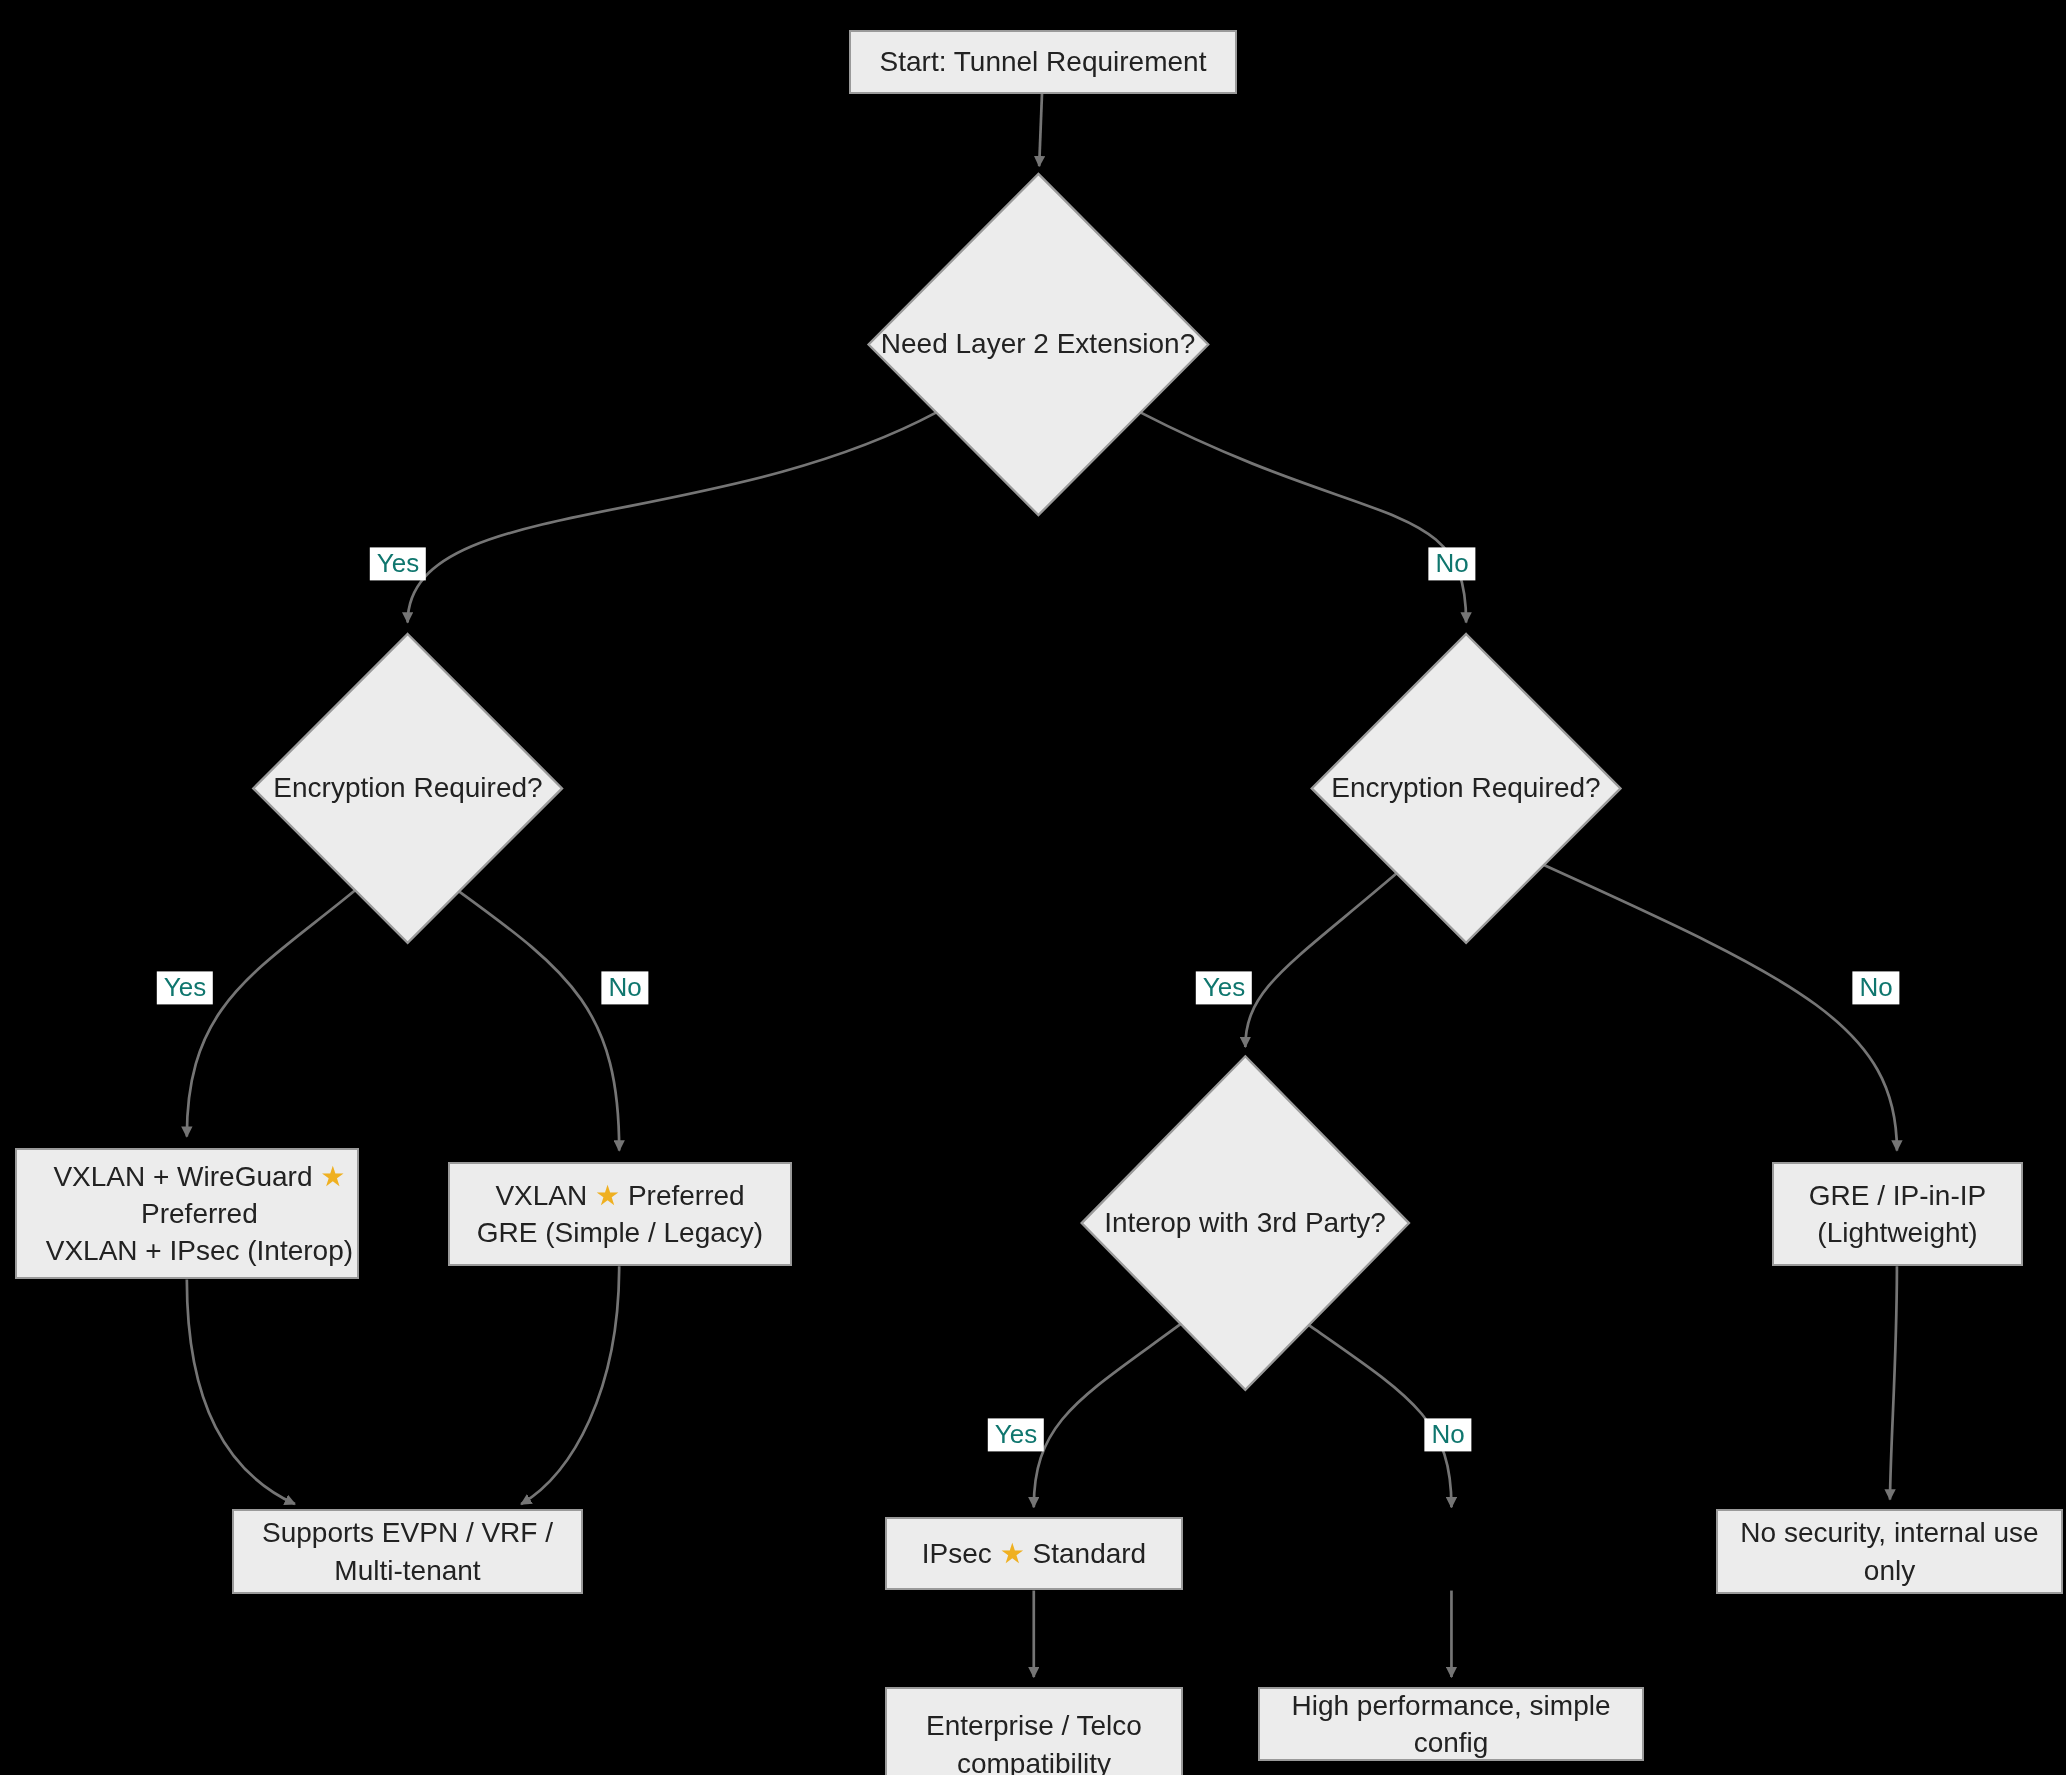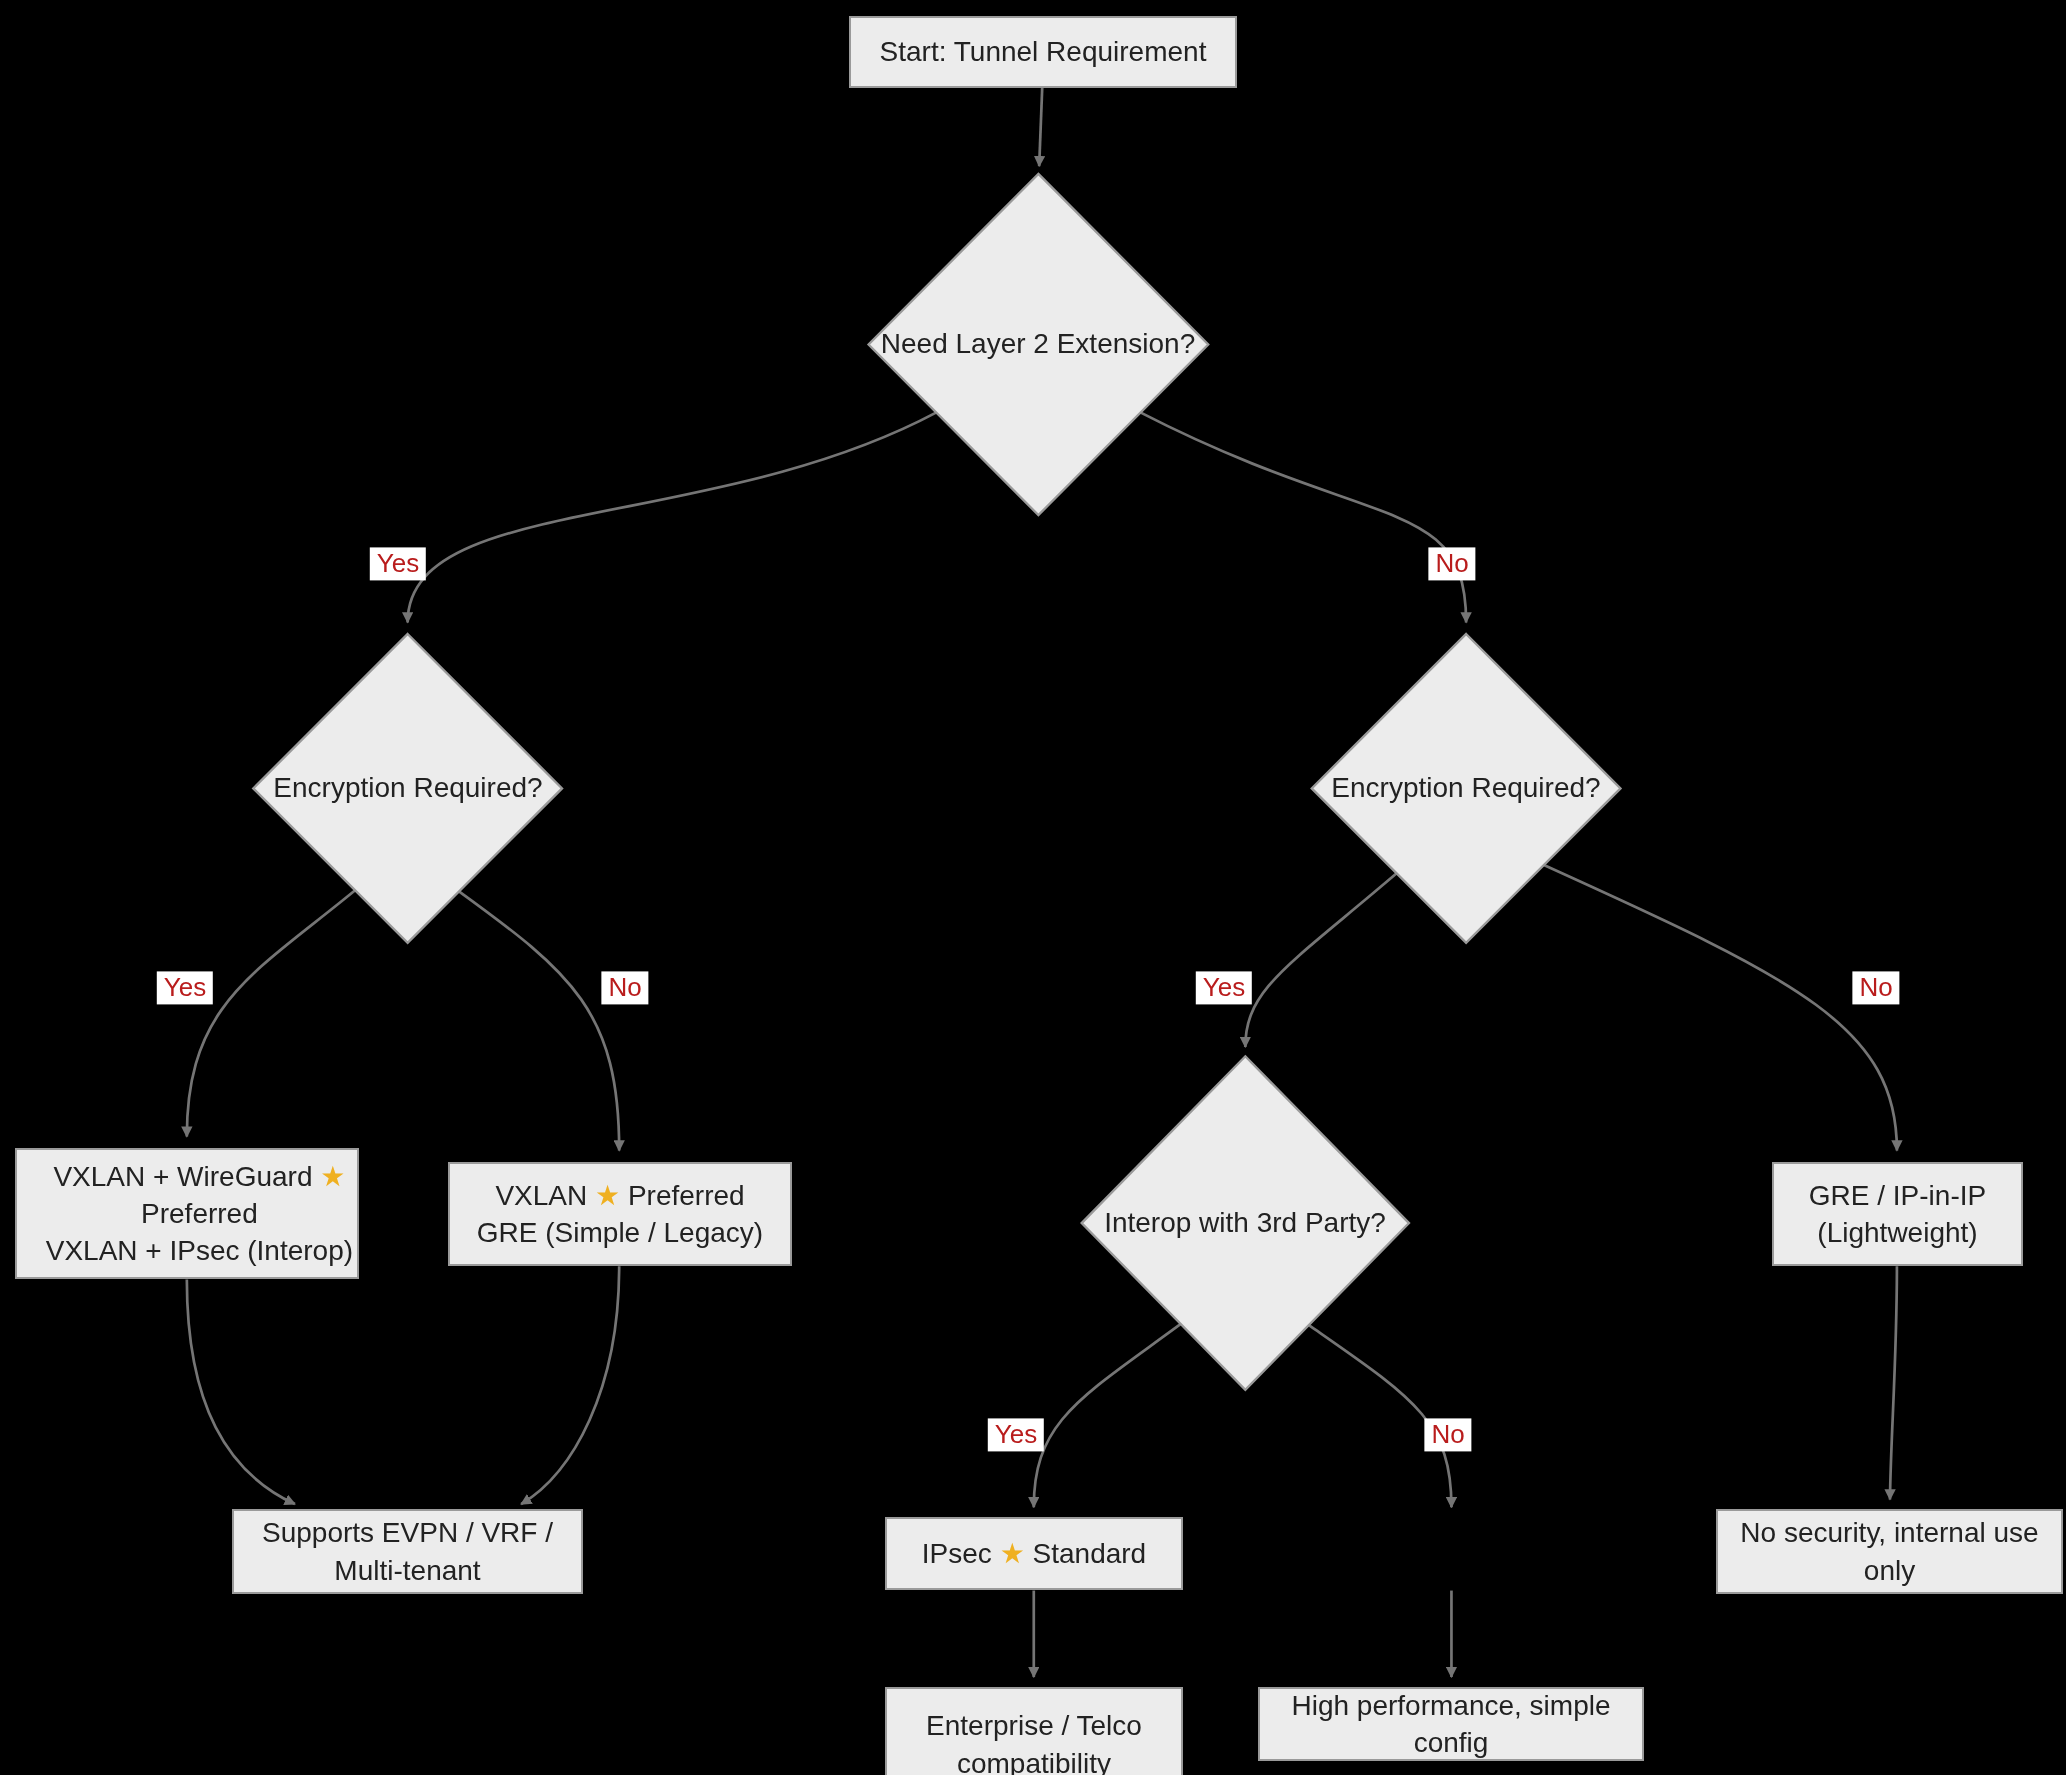--- a/index.html
+++ b/index.html
@@ -11,21 +11,21 @@
   .shape{fill:var(--node-fill,#ececec);stroke:var(--node-border,#9a9a9a);stroke-width:3px;}
   .arrowhead{fill:var(--edge-color,#757575);}
   .node{position:absolute;background:var(--node-fill,#ececec);
         border:2.3px solid var(--node-border,#9a9a9a);box-sizing:border-box;
         display:flex;flex-direction:column;align-items:center;justify-content:center;
         font-size:28px;line-height:1.33;text-align:center;}
   .nl{white-space:pre-line;}
   .dlabel{position:absolute;transform:translate(-50%,-50%);font-size:28px;
           white-space:nowrap;text-align:center;}
   .elabel{position:absolute;transform:translate(-50%,-50%);
-          background:var(--label-bg,#fff);color:#b91c1c;font-size:26px;
+          background:var(--label-bg,#fff);color:#0f766e;font-size:26px;
           line-height:1.1;padding:2.3px 7px;}
   .star{color:var(--star-color,#efb021);}
 </style>
 </head>
 <body>
 
 <div id="canvas">
 
   <svg id="edges" viewBox="0 0 2676 2300" xmlns="http://www.w3.org/2000/svg">
     <defs>
@@ -48,21 +48,21 @@
     <path class="edge" marker-end="url(#arrow)" d="M 2457 1640 C 2457 1760, 2449 1860, 2448 1942"></path>
     <path class="edge" marker-end="url(#arrow)" d="M 1339 2060 L 1339 2172"></path>
     <path class="edge" marker-end="url(#arrow)" d="M 1880 2060 L 1880 2172"></path>
 
     <polygon class="shape" points="1345,225 1565,446 1345,667 1125,446"></polygon>
     <polygon class="shape" points="528,821 728,1021 528,1221 328,1021"></polygon>
     <polygon class="shape" points="1899,821 2099,1021 1899,1221 1699,1021"></polygon>
     <polygon class="shape" points="1613,1368 1825,1584 1613,1800 1401,1584"></polygon>
   </svg>
 
-  <div class="node" style="left:849px;top:16px;width:388px;height:72px;">
+  <div class="node" style="left:849px;top:30px;width:388px;height:64px;">
     <div class="nl">Start: Tunnel Requirement</div>
   </div>
 
   <div class="node" style="left:15.4px;top:1148px;width:344px;height:131px;padding-left:24px;">
     <div class="nl"><span>VXLAN + WireGuard</span> <span class="star">★</span></div>
     <div class="nl">Preferred</div>
     <div class="nl">VXLAN + IPsec (Interop)</div>
   </div>
 
   <div class="node" style="left:1772px;top:1162px;width:251px;height:104px;">

